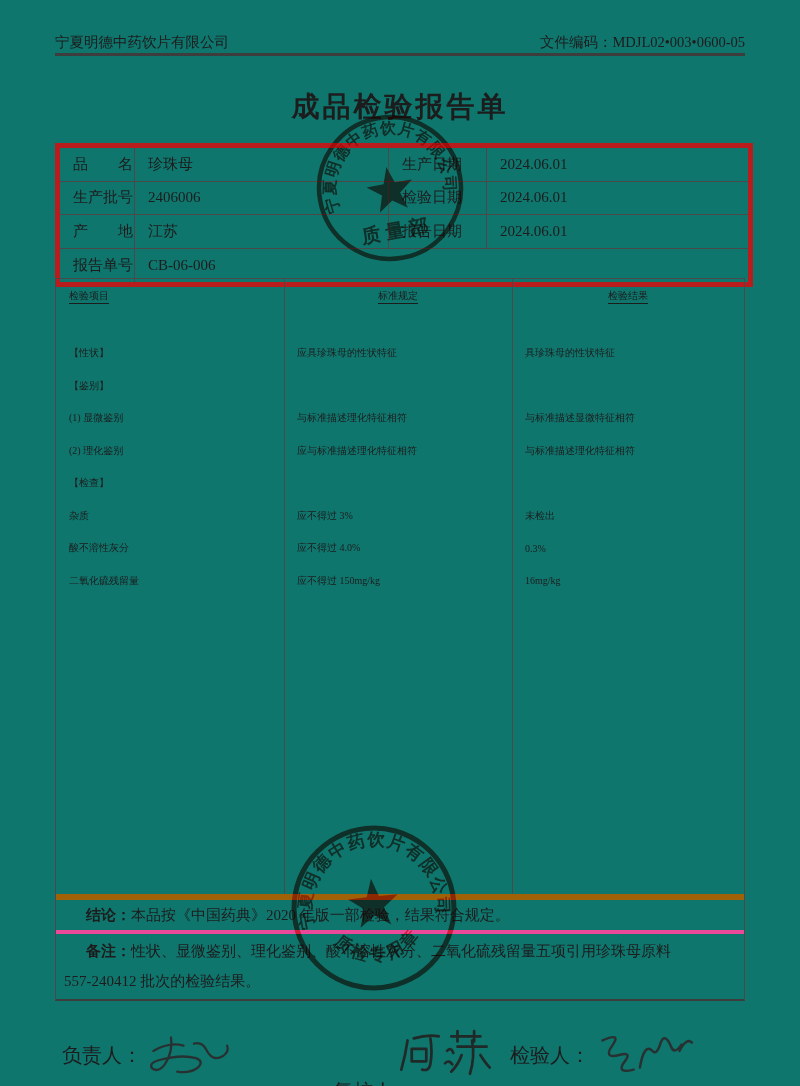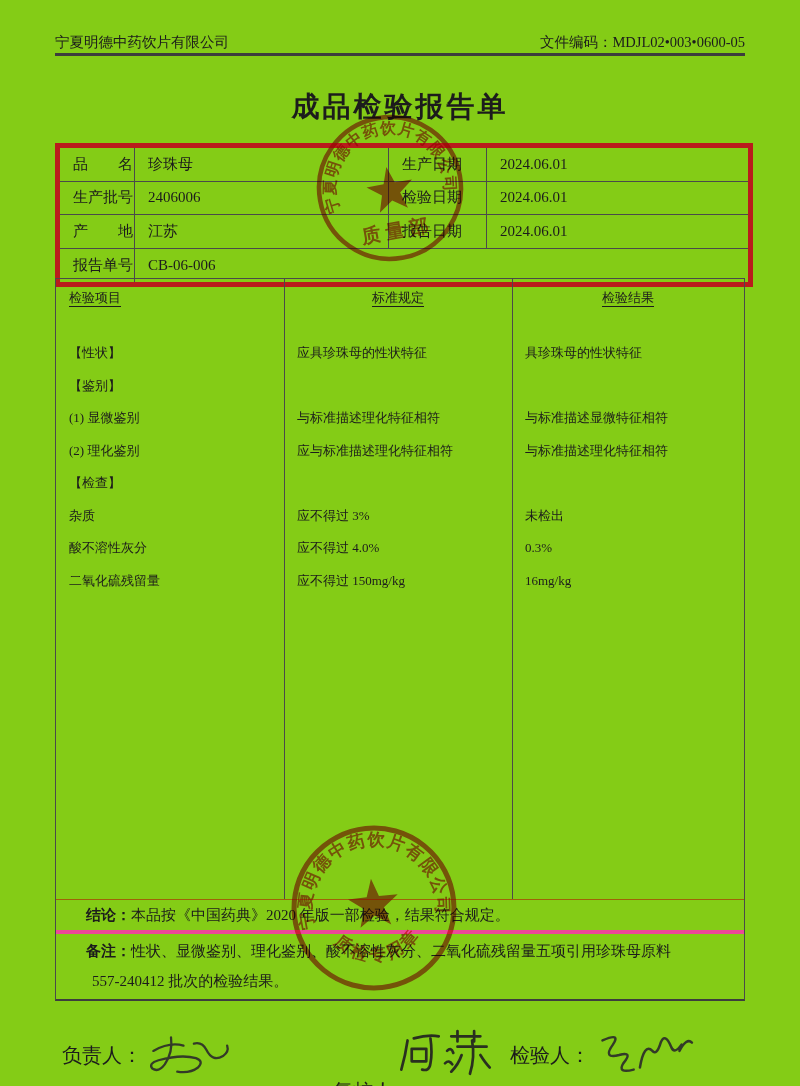--- a/index.html
+++ b/index.html
@@ -1,46 +1,46 @@
 <!DOCTYPE html>
 <html><head>
 <meta charset="utf-8">
 <style>
   html,body{margin:0;padding:0;background:#e8e8e8;}
   .page{
-    position:relative;width:800px;height:1086px;background:#84cc16;
+    position:relative;width:800px;height:1086px;background:#0f766e;
     font-family:"Liberation Serif","DejaVu Serif",serif;color:#1c1c1c;
     overflow:hidden;margin:0 auto;
   }
   
   .hdr{position:absolute;top:33px;left:55px;right:55px;font-size:14.5px;display:flex;justify-content:space-between;}
   .hdr-rule{position:absolute;top:53px;left:55px;right:55px;height:3px;background:#3d3d3d;}
   
   .title{position:absolute;top:88px;left:0;width:100%;text-align:center;font-size:28px;font-weight:bold;letter-spacing:3px;}
   
   .info-table{position:absolute;left:55px;top:143px;width:688px;height:134px;border:5px solid #b91c1c;display:grid;
     grid-template-columns:75px 254px 98px 1fr;grid-template-rows:repeat(4,1fr);font-size:15px;}
   .info-table .cell{display:flex;align-items:center;padding-left:13px;border-right:1px solid #4a4a4a;border-bottom:1px solid #4a4a4a;white-space:pre;}
   .info-table .cell.last-col{border-right:none;}
   .info-table .cell.last-row{border-bottom:none;}
   .info-table .cell.span3{grid-column:2/5;border-right:none;}
   
   .spec-table{position:absolute;left:55px;top:278px;width:688px;height:720px;border:1px solid #4a4a4a;border-bottom:2px solid #3d3d3d;display:flex;flex-direction:column;}
   .spec-body{position:relative;flex:1;}
   .vline{position:absolute;top:0;bottom:0;width:1px;background:#4a4a4a;}
   .vline.v1{left:228px;} .vline.v2{left:456px;}
-  .spec-grid{position:absolute;inset:0;display:grid;grid-template-columns:228px 228px 1fr;grid-template-rows:58px repeat(8,32.5px);font-size:13px;text-align:center;}
+  .spec-grid{position:absolute;inset:0;display:grid;grid-template-columns:228px 228px 1fr;grid-template-rows:58px repeat(8,32.5px);font-size:10px;text-align:center;}
   .spec-grid .c{display:flex;align-items:center;padding-left:13px;white-space:pre;}
   .spec-grid .c.center{justify-content:center;padding-left:0;}
   .spec-grid .c.head{align-items:flex-start;padding-top:10px;}
   .spec-grid .c.head span{text-decoration:underline;text-underline-offset:4px;}
-  .concl-row{height:30px;border-top:1px solid #a16207;display:flex;align-items:center;padding-left:30px;font-size:15px;}
+  .concl-row{height:30px;border-top:6px solid #a16207;display:flex;align-items:center;padding-left:30px;font-size:15px;}
   .remark-row{height:63px;border-top:4px solid #ec4899;font-size:15px;line-height:30px;padding:2px 8px 0 0;}
   .remark-row .l1{padding-left:30px;}
-  .remark-row .l2{padding-left:8px;margin-left:28px;}
+  .remark-row .l2{padding-left:8px;}
   .b{font-weight:bold;}
   
   .stamp{position:absolute;opacity:.82;mix-blend-mode:multiply;pointer-events:none;}
   .stamp-top{left:314px;top:112px;transform:rotate(-10deg);}
   .stamp-bottom{left:288px;top:822px;transform:rotate(-6deg);}
   
   .sig-row{position:absolute;left:55px;top:1028px;right:55px;height:52px;font-size:20px;}
   .sig-label{position:absolute;top:14px;}
   .sig-svg{position:absolute;top:0;}
   .lab1{left:7px;} .lab2{left:278px;margin-top:36px;} .lab3{left:455px;}

